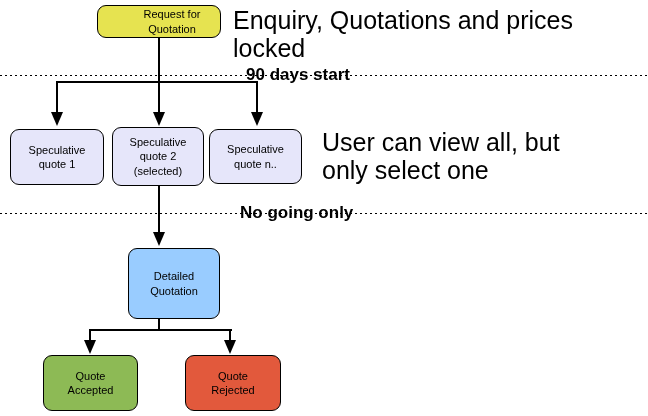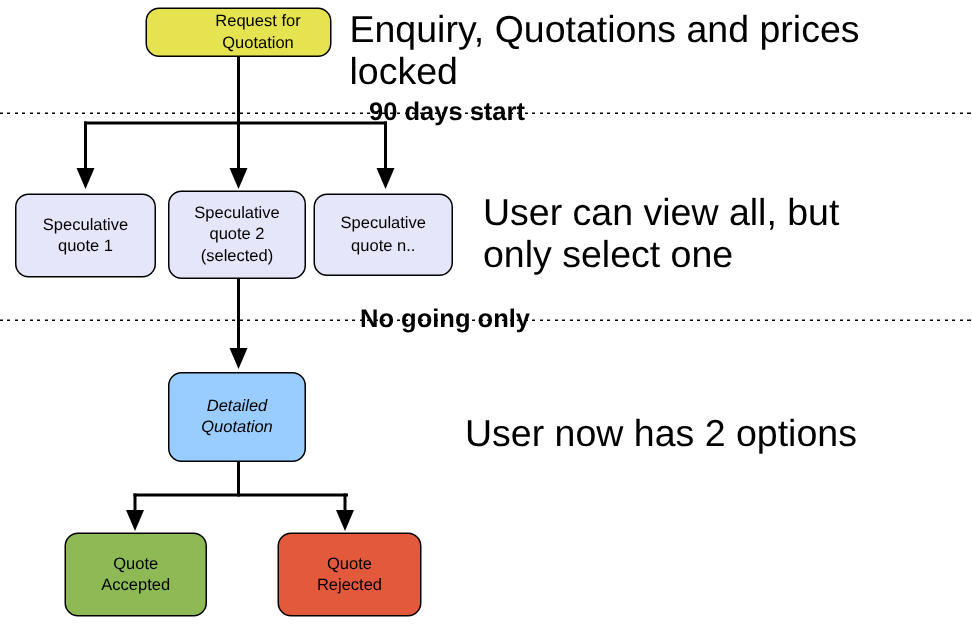--- a/index.html
+++ b/index.html
@@ -19,21 +19,21 @@
     border-radius:9px;
     display:flex;align-items:center;justify-content:center;
     text-align:center;
     font-size:11px;line-height:1.3;
     white-space:pre-line;
   }
   .node.request { left:97px;  top:5px;   width:124px; height:33px;padding-left:26px; }
   .node.spec1   { left:10px;  top:129px; width:94px;  height:56px; }
   .node.spec2   { left:112px; top:127px; width:92px;  height:59px; }
   .node.specn   { left:209px; top:129px; width:93px;  height:55px; }
-  .node.detailed{ left:112px; top:248px; width:92px;  height:60px;font-style:italic; }
+  .node.detailed{ left:128px; top:248px; width:92px;  height:71px; }
   .node.accepted{ left:43px;  top:355px; width:95px;  height:56px; }
   .node.rejected{ left:185px; top:355px; width:96px;  height:56px; }
 
   
   .line{position:absolute;background:#000;}
   
   .arrowhead{
     position:absolute;width:0;height:0;
     border-left:6px solid transparent;
     border-right:6px solid transparent;
@@ -98,15 +98,14 @@
 Accepted</div>
   <div class="node rejected" style="background: rgb(226, 89, 60);">Quote
 Rejected</div>
 
   <div class="divider-label" style="left:246px;top:65px;">90 days start</div>
   <div class="divider-label" style="left:240px;top:203px;">No going only</div>
 
   <div class="annotation" style="left:233px;top:6px;">Enquiry, Quotations and prices locked</div>
   <div class="annotation" style="left:322px;top:128px;">User can view all, but
 only select one</div>
-  <div class="annotation" style="left:310px;top:275px;">User now has 2 options</div>
 
 </div>
 
 </body></html>

